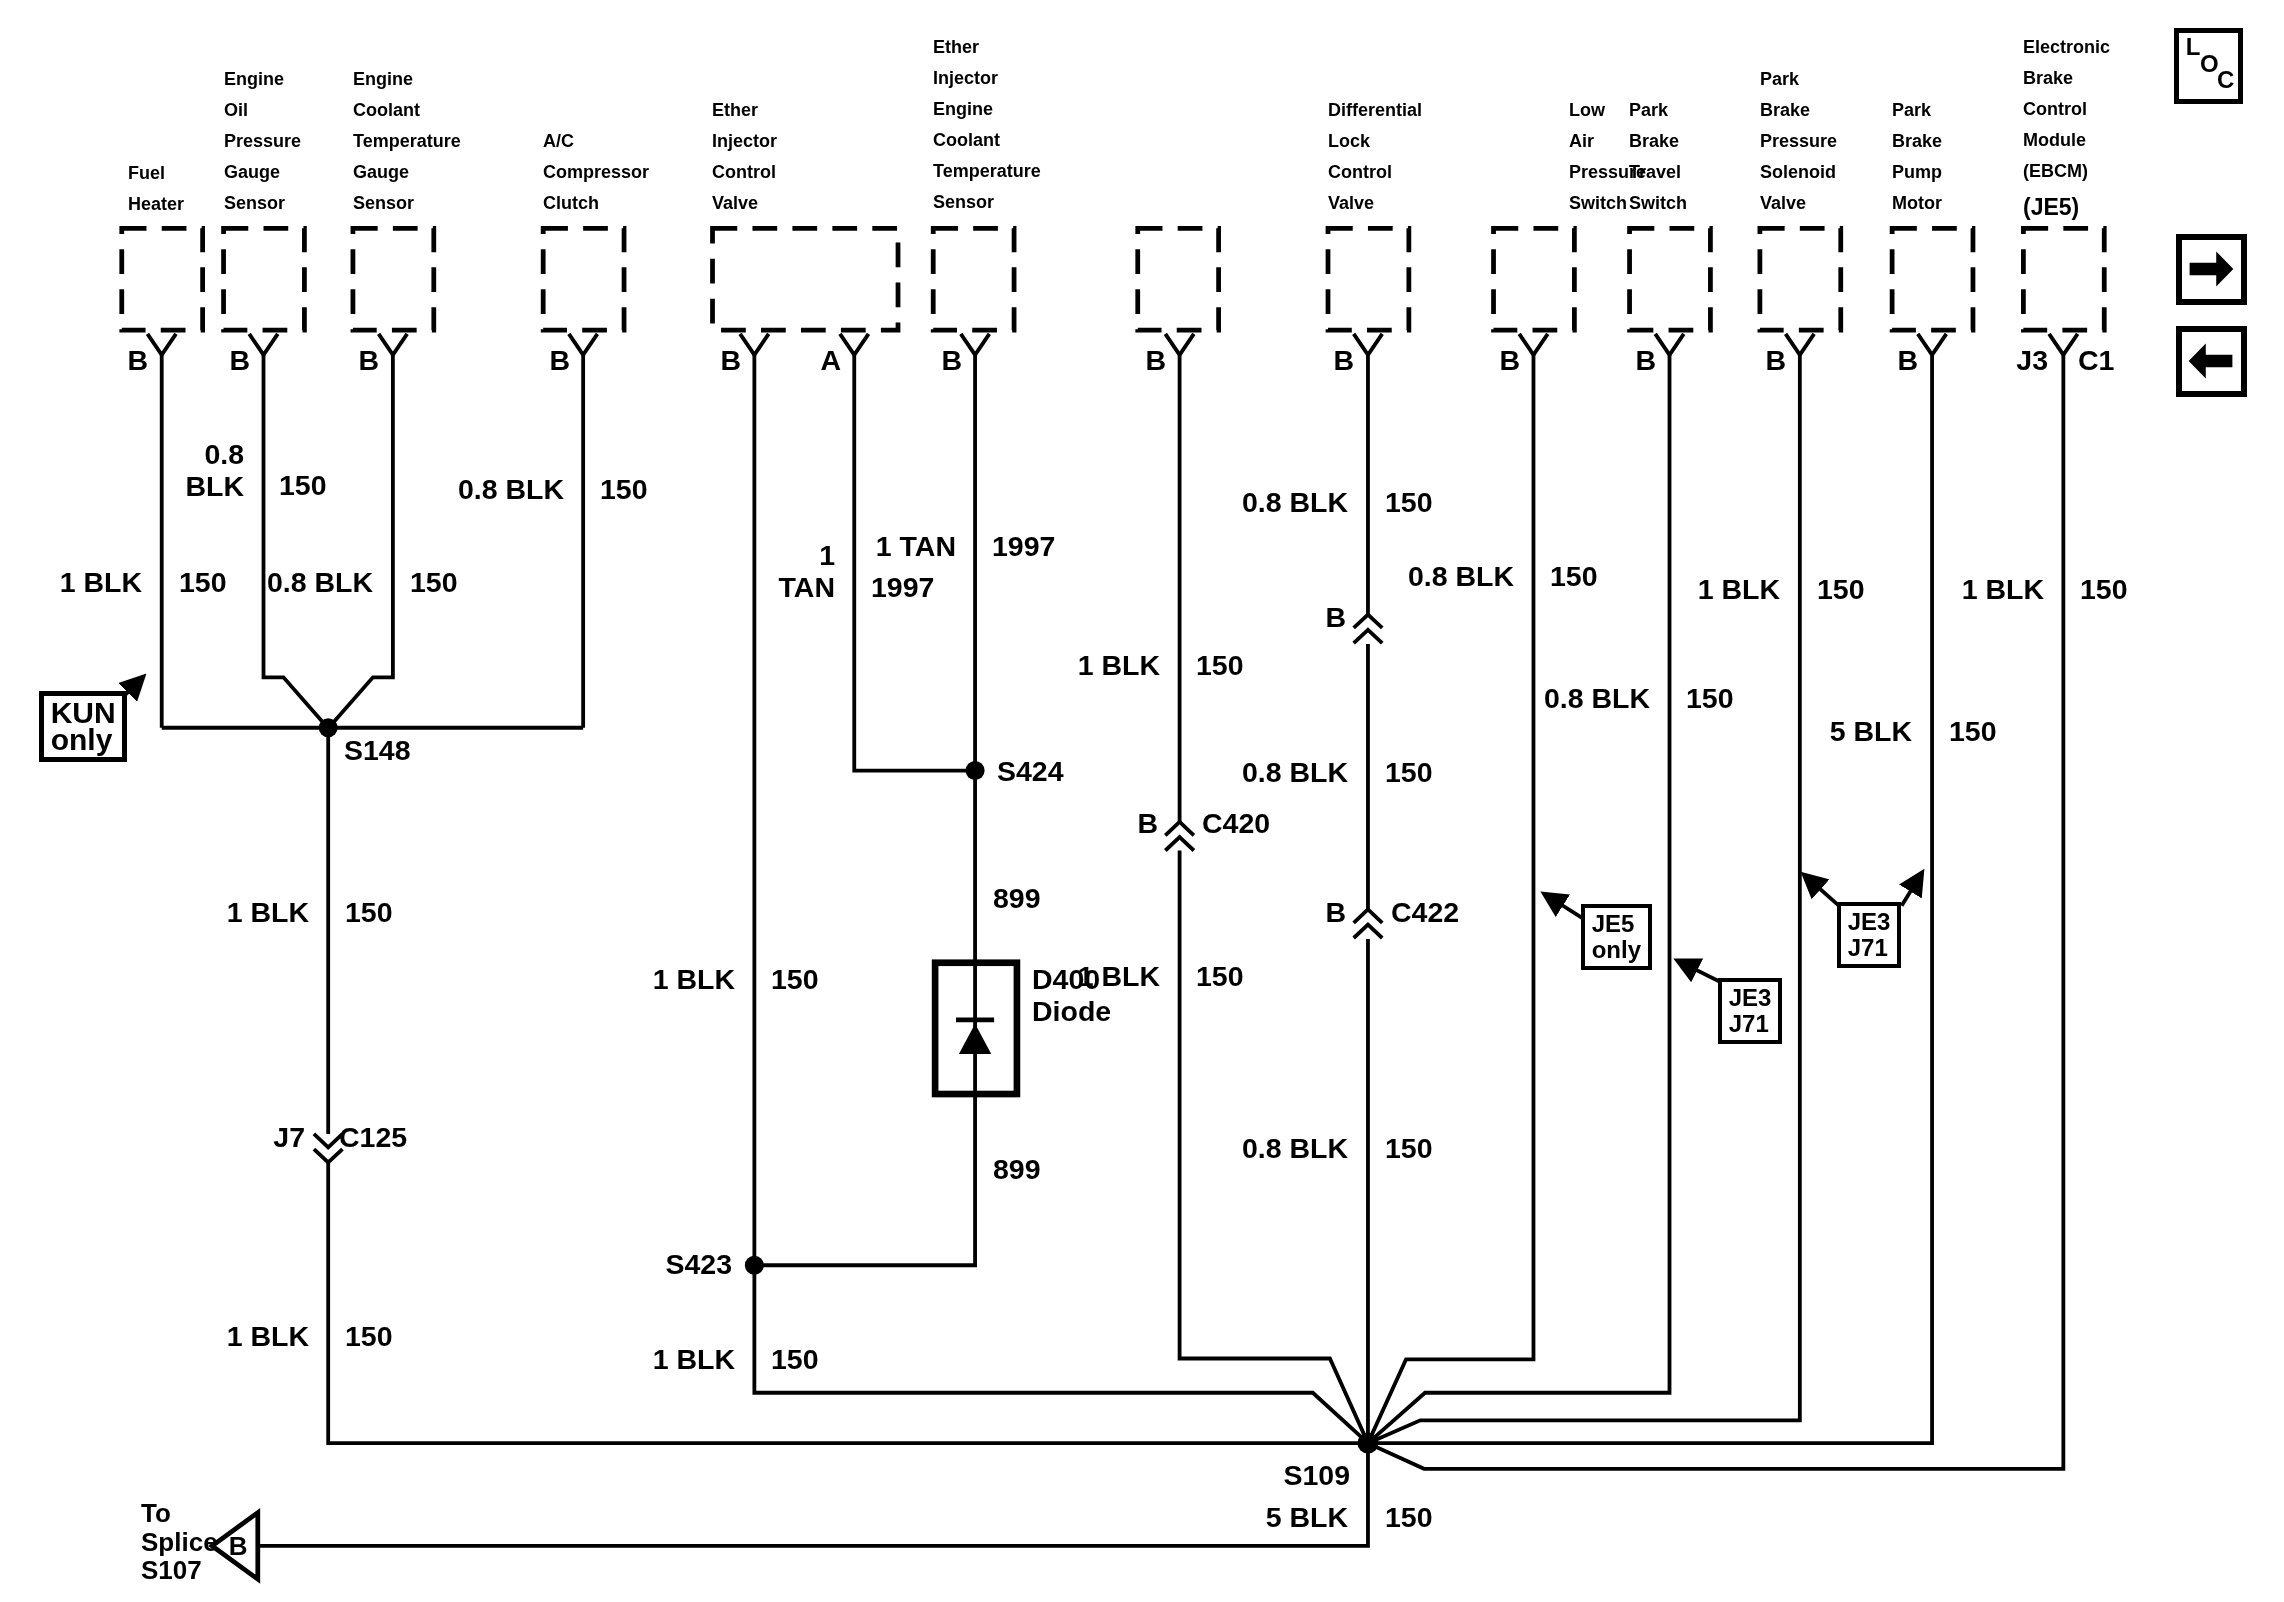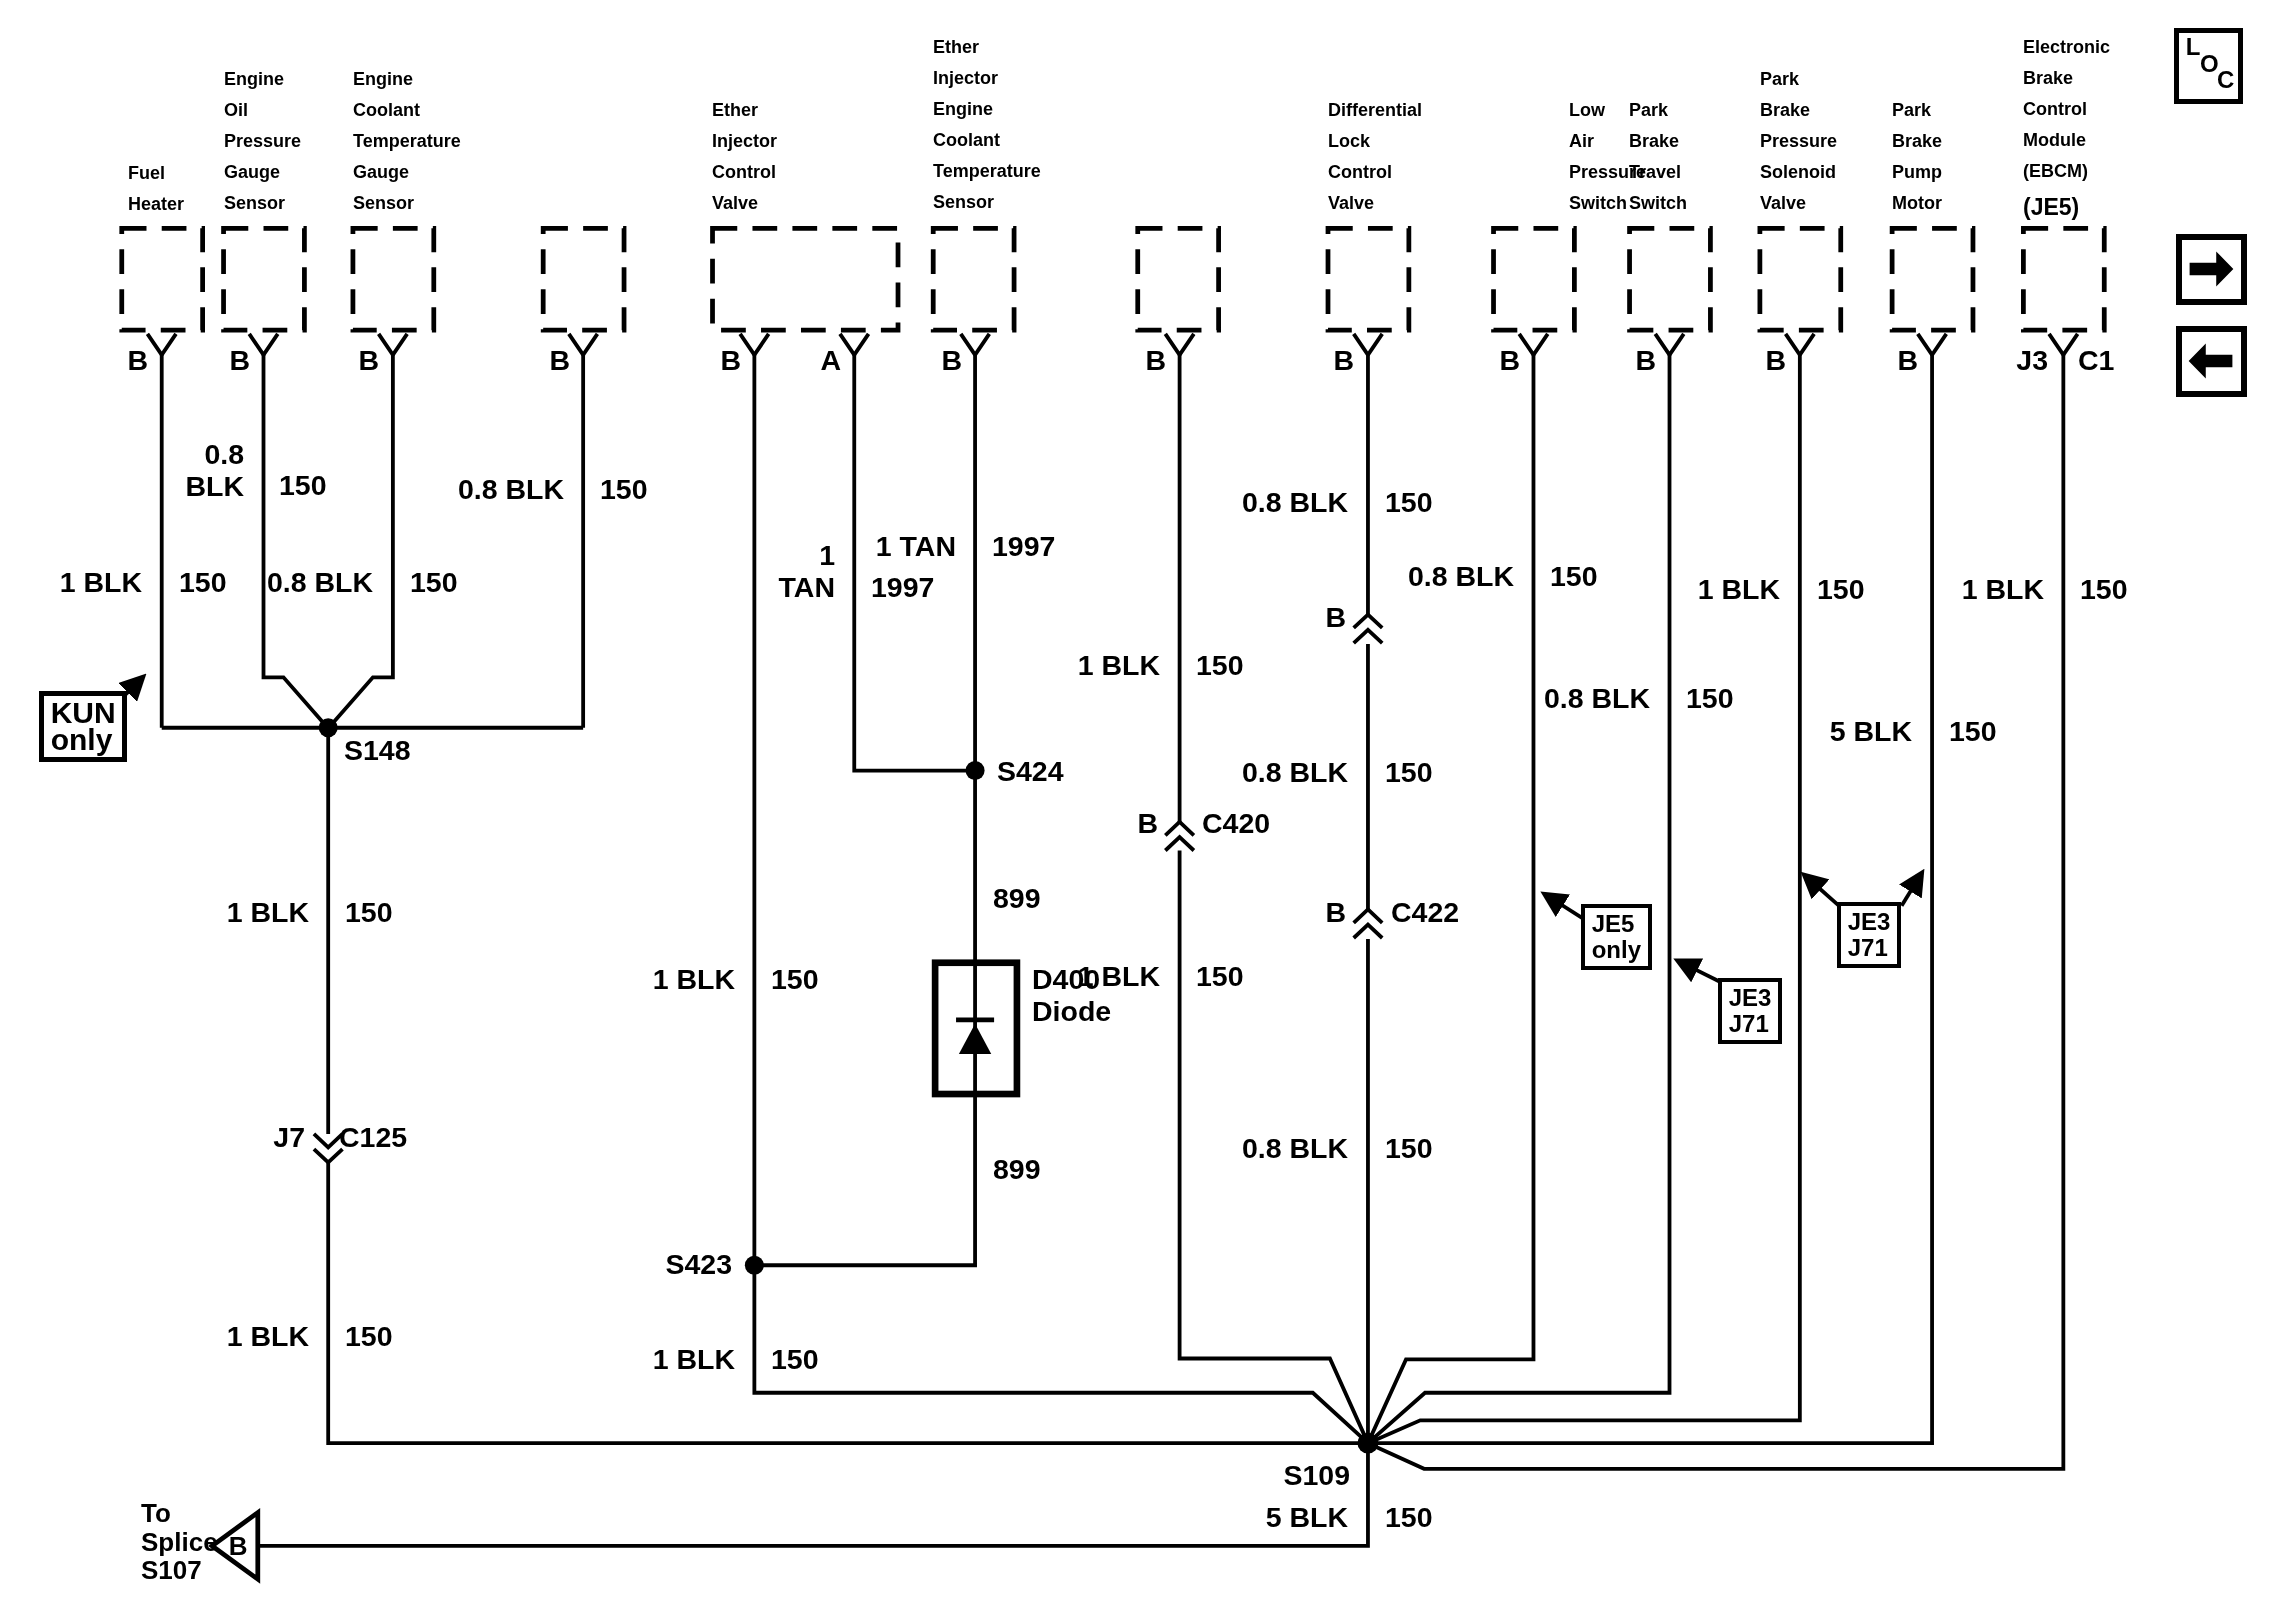--- a/index.html
+++ b/index.html
@@ -128,20 +128,23 @@
   <div class="t c-label pre" style="left:224px;top:64px">Engine
 Oil
 Pressure
 Gauge
 Sensor</div>
   <div class="t c-label pre" style="left:353px;top:64px">Engine
 Coolant
 Temperature
 Gauge
 Sensor</div>
+  <div class="t c-label pre" style="left:543px;top:126px">A/C
+Compressor
+Clutch</div>
   <div class="t c-label pre" style="left:712px;top:95px">Ether
 Injector
 Control
 Valve</div>
   <div class="t c-label pre" style="left:933px;top:32px">Ether
 Injector
 Engine
 Coolant
 Temperature
 Sensor</div>

